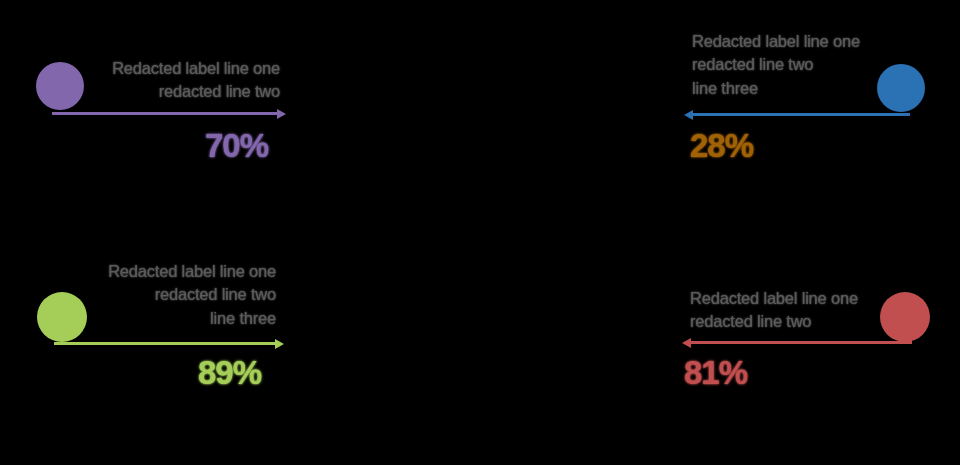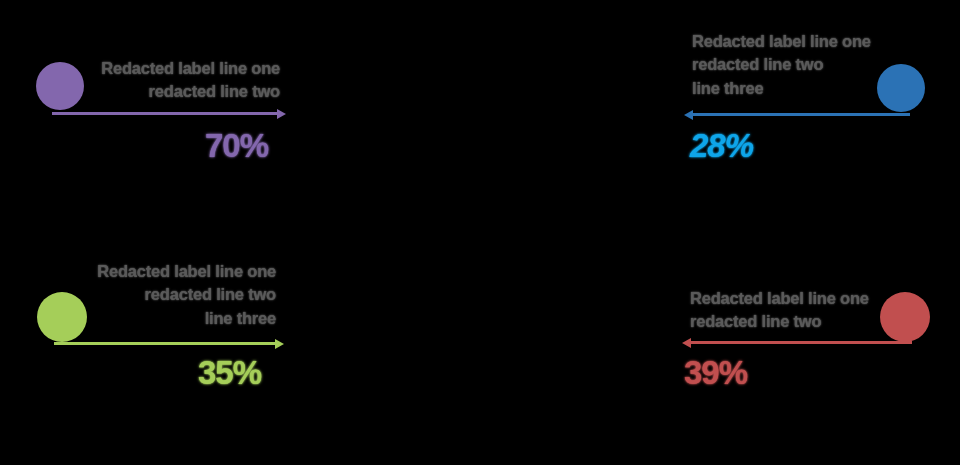--- a/index.html
+++ b/index.html
@@ -63,21 +63,21 @@
     left: -8px;
     border-right-width: 9px;
     border-right-style: solid;
   }
 
   
   .label {
     position: absolute;
     color: #5a5a5a;
     font-size: 16.5px;
-    font-weight: bold;
+    font-weight: normal;
     line-height: 1.42;
     letter-spacing: -0.2px;
     white-space: pre-line;
     text-shadow: 0 0 1.2px #5a5a5a, 0 0 2.4px #4f4f4f;
     filter: blur(0.35px);
   }
   .label.right-align { text-align: right; }
   .label.left-align  { text-align: left; }
 
   
@@ -115,45 +115,45 @@
 
     <div class="connector" style="left:692px; top:113px; width:218px;">
       <div class="bar" style="background:#2b72b5;"></div>
       <div class="arrowhead left" style="border-right-color:#2b72b5;"></div>
     </div>
 
     <div class="label left-align" style="left:692px; top:30px; width:196px;">Redacted label line one
 redacted line two
 line three</div>
 
-    <div class="value" style="left:690px; top:129px; color:#0ea5e9;font-style:italic;">28%</div>
+    <div class="value" style="left:690px; top:129px; color:#a16207;">28%</div>
   </div>
 
   <div class="item">
     <div class="circle" style="left:37px; top:292px; width:50px; height:50px; background:#a5ce59;"></div>
 
     <div class="connector" style="left:54px; top:342px; width:222px;">
       <div class="bar" style="background:#a5ce59;"></div>
       <div class="arrowhead right" style="border-left-color:#a5ce59;"></div>
     </div>
 
     <div class="label right-align" style="left:80px; top:260px; width:196px;">Redacted label line one
 redacted line two
 line three</div>
 
-    <div class="value" style="left:198px; top:356px; color:#a5ce59;">35%</div>
+    <div class="value" style="left:198px; top:356px; color:#a5ce59;">89%</div>
   </div>
 
   <div class="item">
     <div class="circle" style="left:880px; top:292px; width:50px; height:50px; background:#c14f4f;"></div>
 
     <div class="connector" style="left:690px; top:341px; width:222px;">
       <div class="bar" style="background:#c14f4f;"></div>
       <div class="arrowhead left" style="border-right-color:#c14f4f;"></div>
     </div>
 
     <div class="label left-align" style="left:690px; top:287px; width:196px;">Redacted label line one
 redacted line two</div>
 
-    <div class="value" style="left:684px; top:356px; color:#c14f4f;">39%</div>
+    <div class="value" style="left:684px; top:356px; color:#c14f4f;">81%</div>
   </div>
 
 </div>
 
 </body></html>

